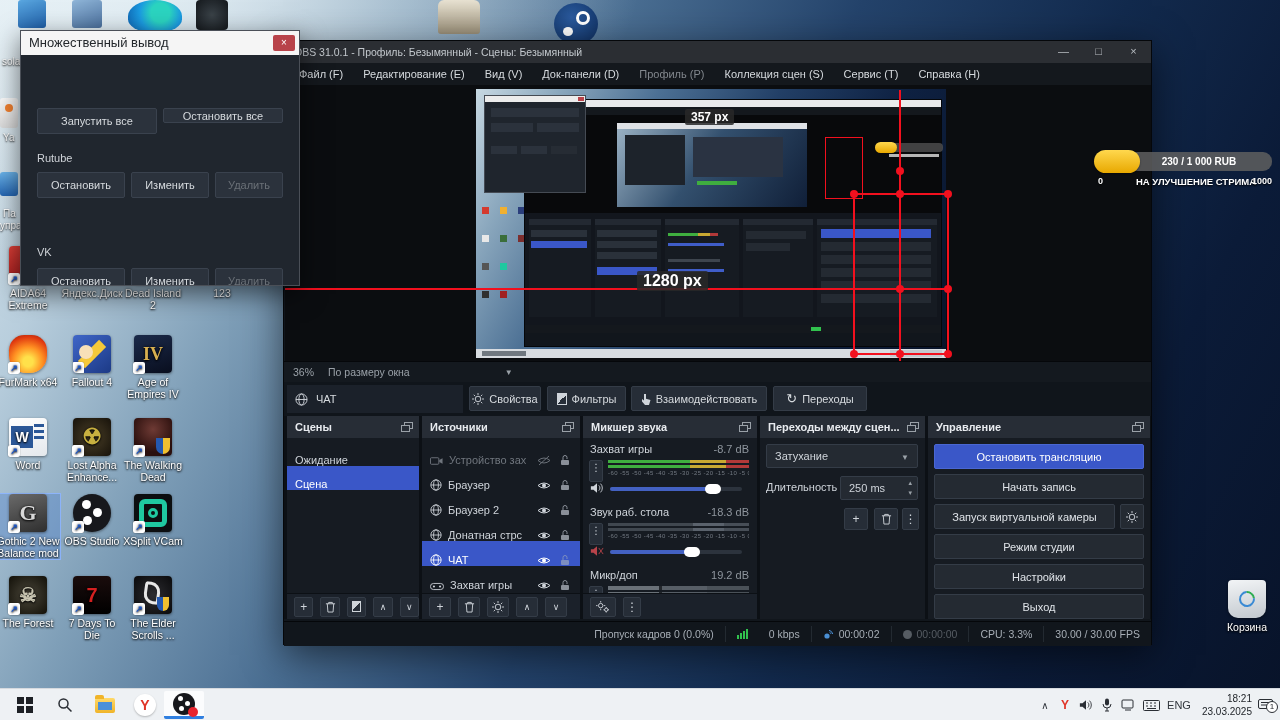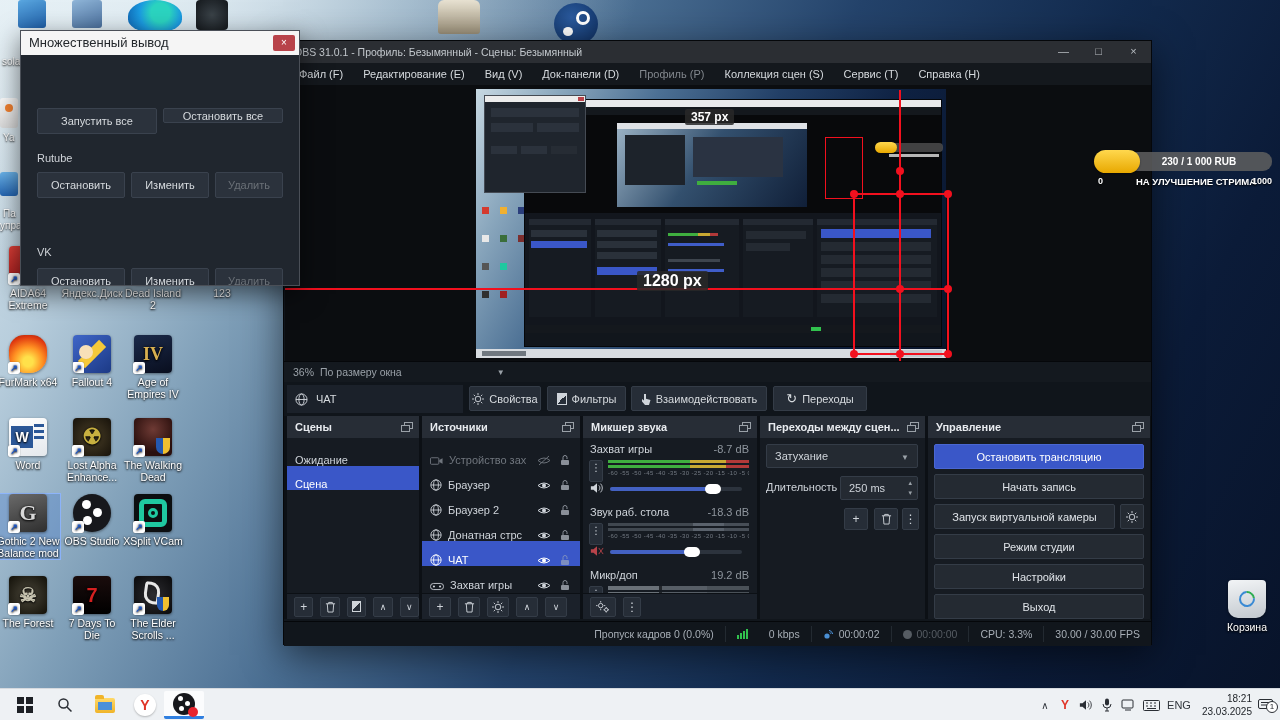--- a/index.html
+++ b/index.html
@@ -357,21 +357,21 @@
     <div class="rdot" style="left:659px;top:105px;"></div>
     <div class="rdot" style="left:659px;top:200px;"></div>
     <div class="rdot" style="left:611px;top:200px;"></div>
     <div class="rdot" style="left:565px;top:265px;"></div>
     <div class="rdot" style="left:611px;top:265px;"></div>
     <div class="rdot" style="left:659px;top:265px;"></div>
   </div>
 
   <div class="abs zoomrow">
     <span style="margin-left:9px;">36%</span>
-    <span style="margin-left:6px;">По размеру окна</span>
+    <span style="margin-left:14px;">По размеру окна</span>
     <span style="margin-left:95px;font-size:8px;color:#9aa1a8;">▼</span>
   </div>
 
   <div class="abs dockrow">
     <div class="chatdock">
       <svg width="13" height="13" viewBox="0 0 14 14">
           <g stroke="#cfd4da" fill="none">
             <circle cx="7" cy="7" r="6"></circle>
             <ellipse cx="7" cy="7" rx="2.8" ry="6"></ellipse>
             <path d="M1 7h12"></path>

